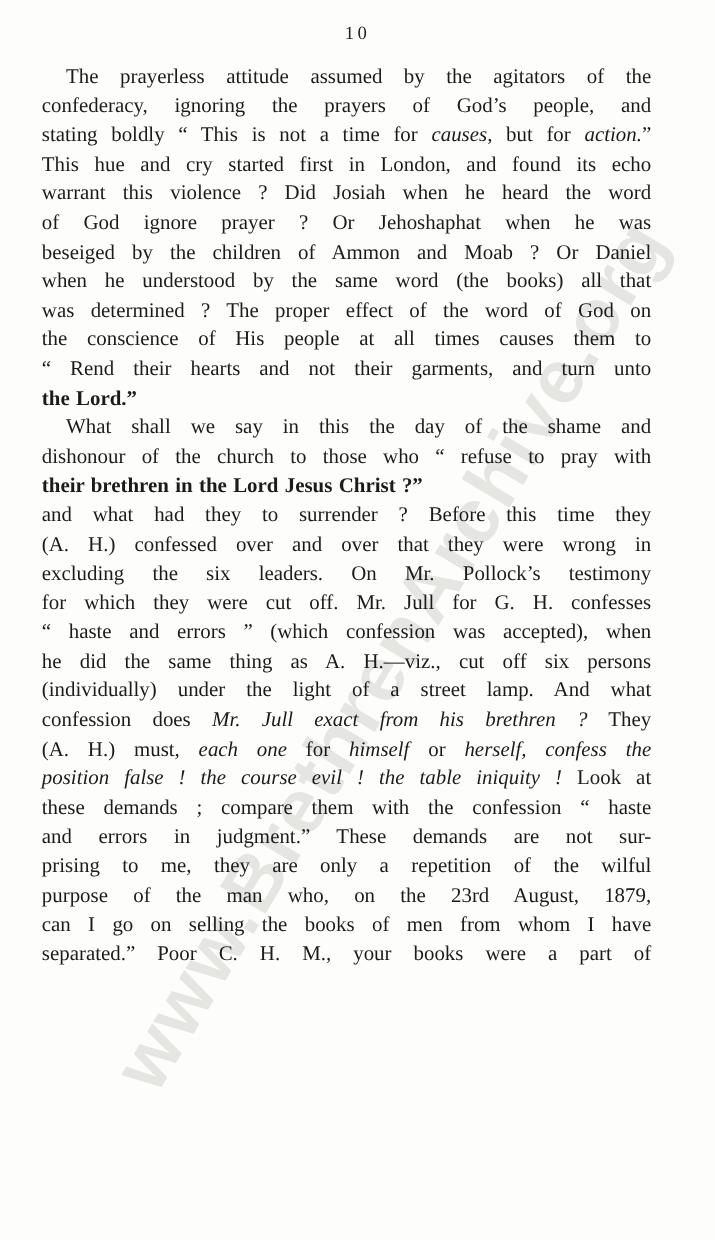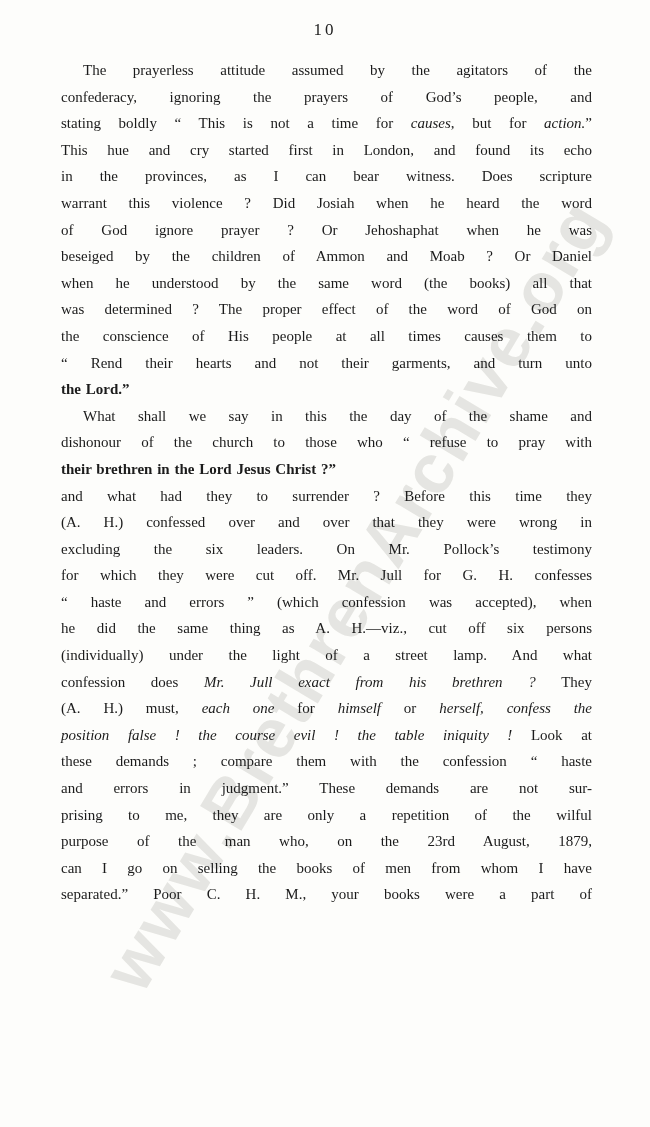--- a/index.html
+++ b/index.html
@@ -38,49 +38,47 @@
     user-select: none;
   }
   .text-block {
     position: absolute;
     left: 38px;
     top: 57px;
     width: 554px;
     z-index: 1;
   }
   .line {
-    font-size: 15px;
+    font-size: 19px;
     line-height: 26.6px;
     text-align: justify;
     text-align-last: justify;
     text-justify: inter-word;
     white-space: normal;
     word-spacing: 1px;
-    margin-left: 23px;
   }
   .line.indent { padding-left: 22px; }
   .line.flush { text-align-last: left; font-weight: bold; }
   .it { font-style: italic; }
   .ul {
     border-bottom: 2px dashed #3c3c3c;
     padding-bottom: 1px;
   }
 </style>
 </head>
 <body>
 
 <div class="page">
   <div class="watermark">www.BrethrenArchive.org</div>
   <div class="page-number">10</div>
   <div class="text-block">
       <div class="line indent"><span>The prayerless attitude assumed by the agitators of the</span></div>
       <div class="line"><span>confederacy, ignoring the prayers of God’s people, and</span></div>
       <div class="line"><span>stating boldly “ This is not a time for </span><span class="it">causes</span><span>, but for </span><span class="it">action.</span><span>”</span></div>
       <div class="line"><span>This hue and cry started first in London, and found its echo</span></div>
-      <div class="line"><span>in the provinces, as I can bear witness.  Does scripture</span></div>
       <div class="line"><span>warrant this violence ?  Did Josiah when he heard the word</span></div>
       <div class="line"><span>of God ignore prayer ?  Or Jehoshaphat when he was</span></div>
       <div class="line"><span>beseiged by the children of Ammon and Moab ?  Or Daniel</span></div>
       <div class="line"><span>when he understood by the same word (the books) all that</span></div>
       <div class="line"><span>was determined ?  The proper effect of the word of God on</span></div>
       <div class="line"><span>the conscience of His people at all times causes them to</span></div>
       <div class="line"><span>“ Rend their hearts and not their garments, and turn unto</span></div>
       <div class="line flush"><span>the Lord.”</span></div>
       <div class="line indent"><span>What shall we say in this the day of the shame and</span></div>
       <div class="line"><span>dishonour of the church to those who “ refuse to pray with</span></div>

